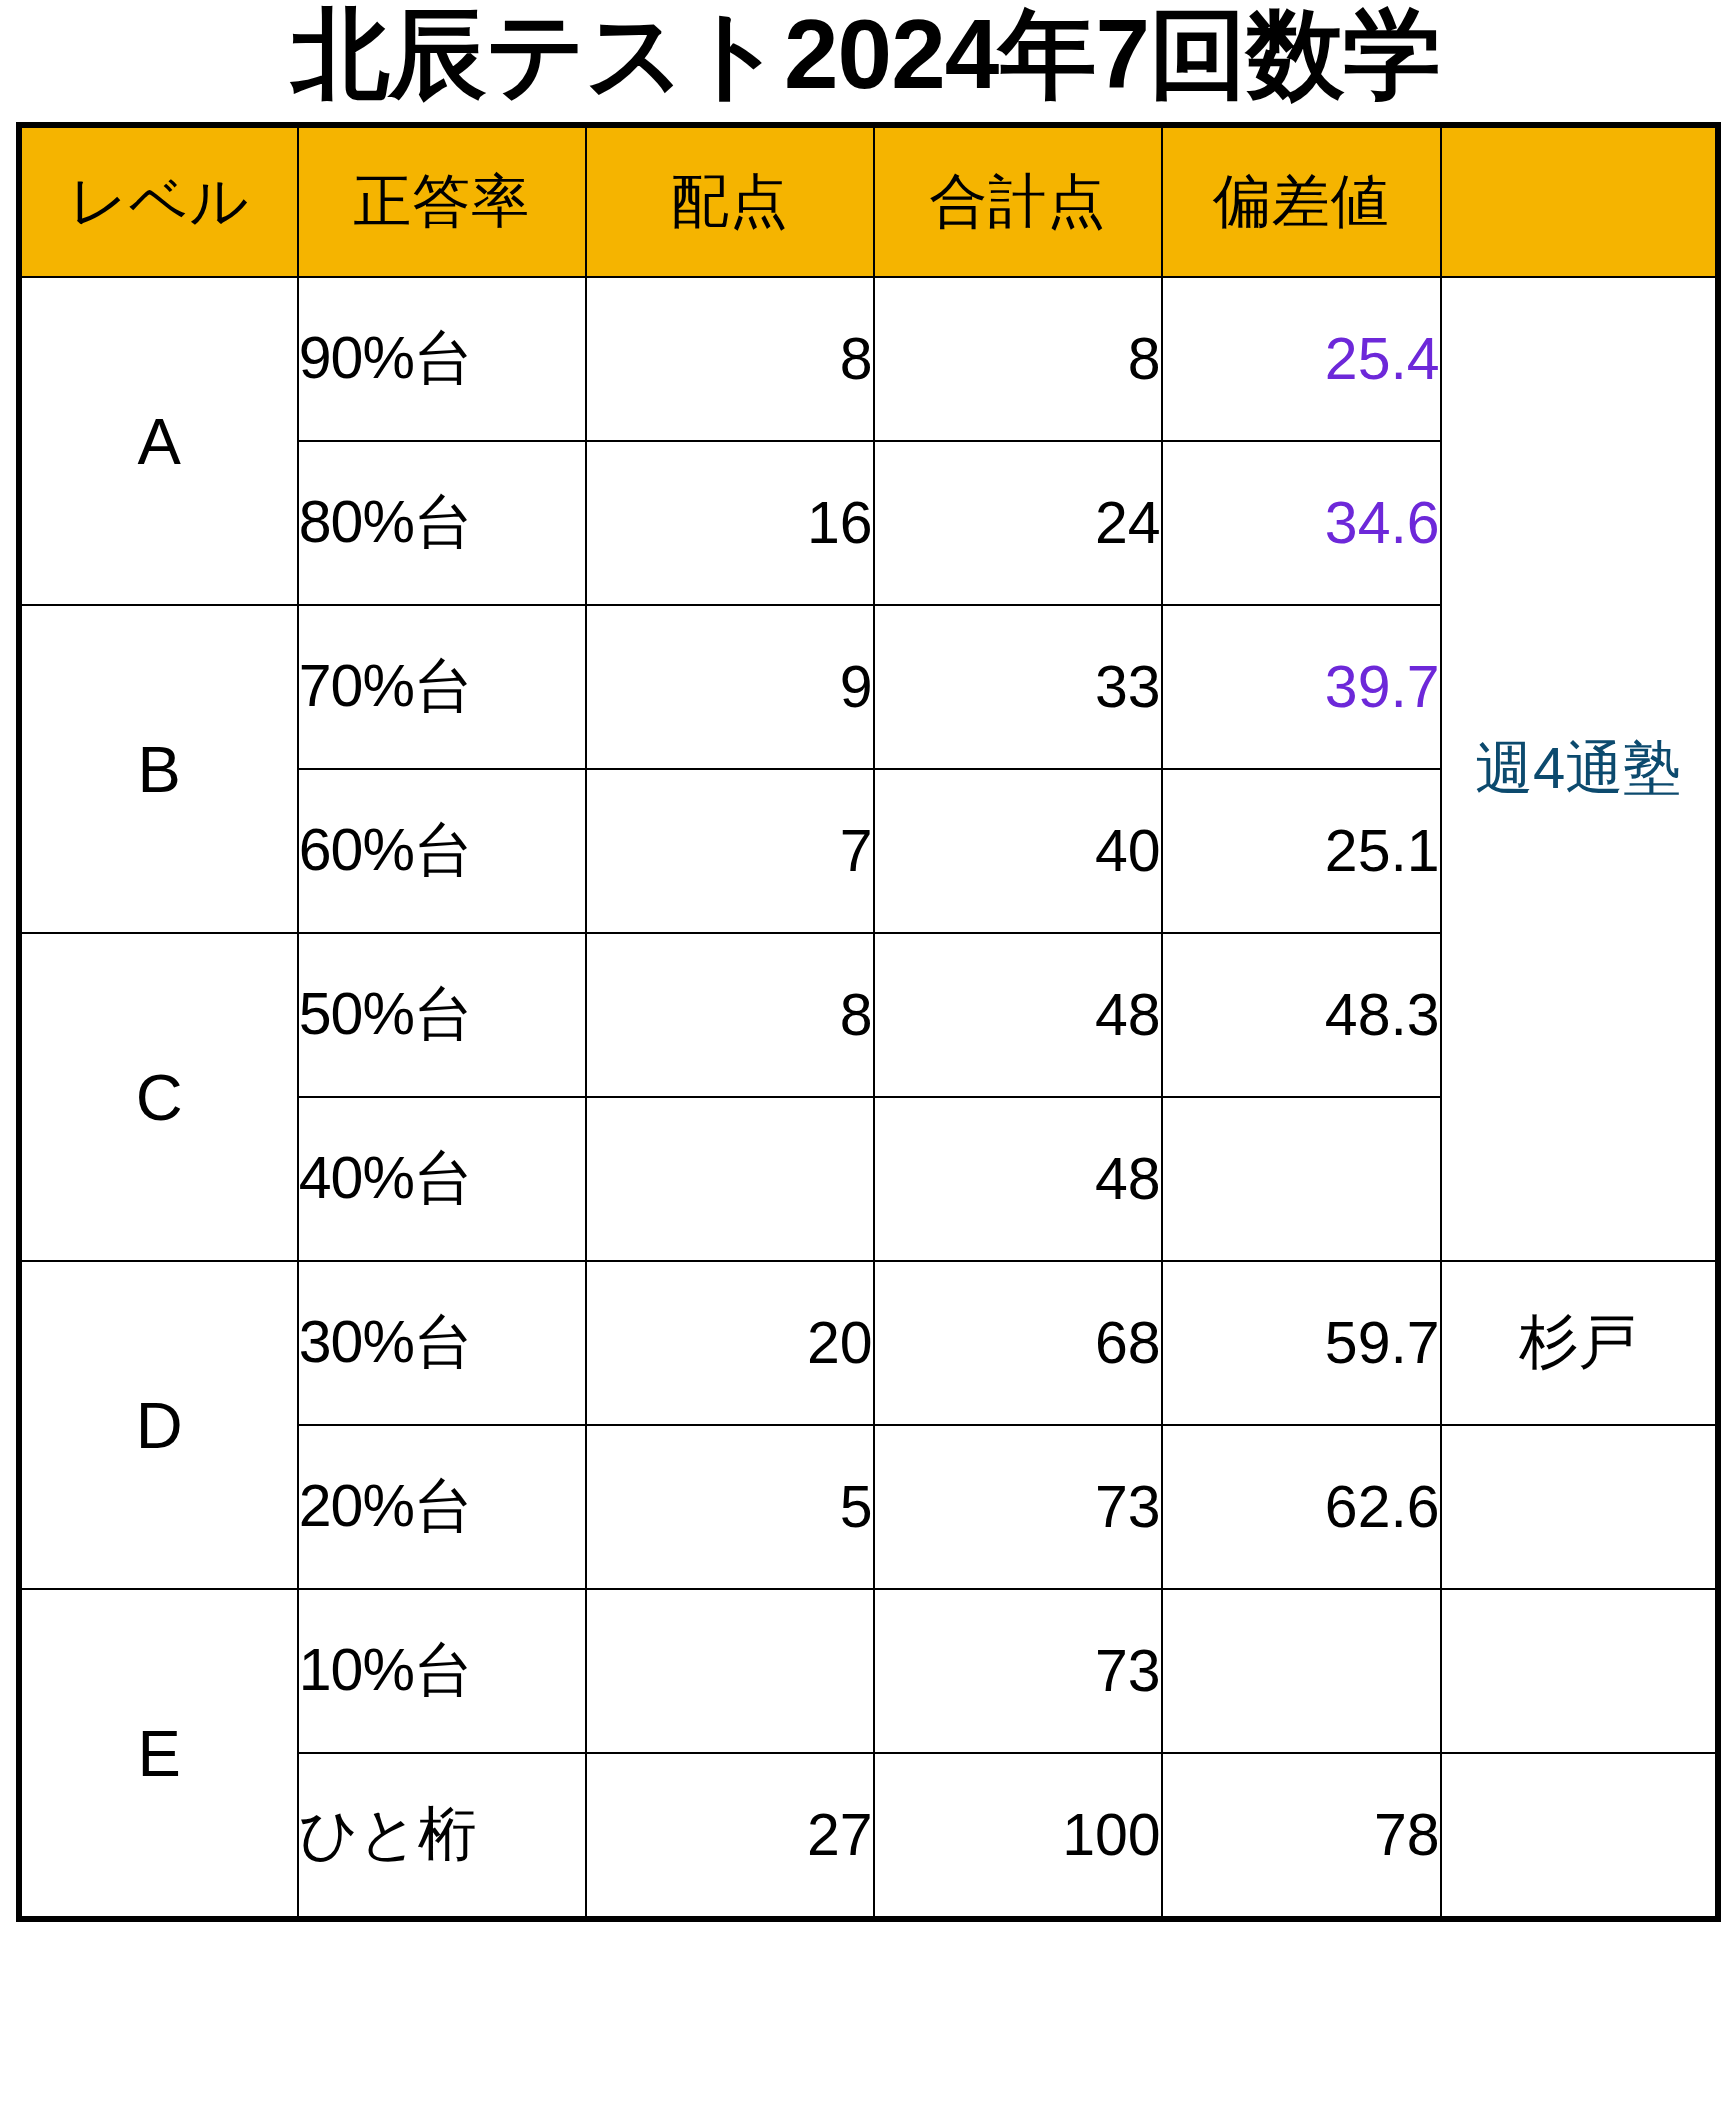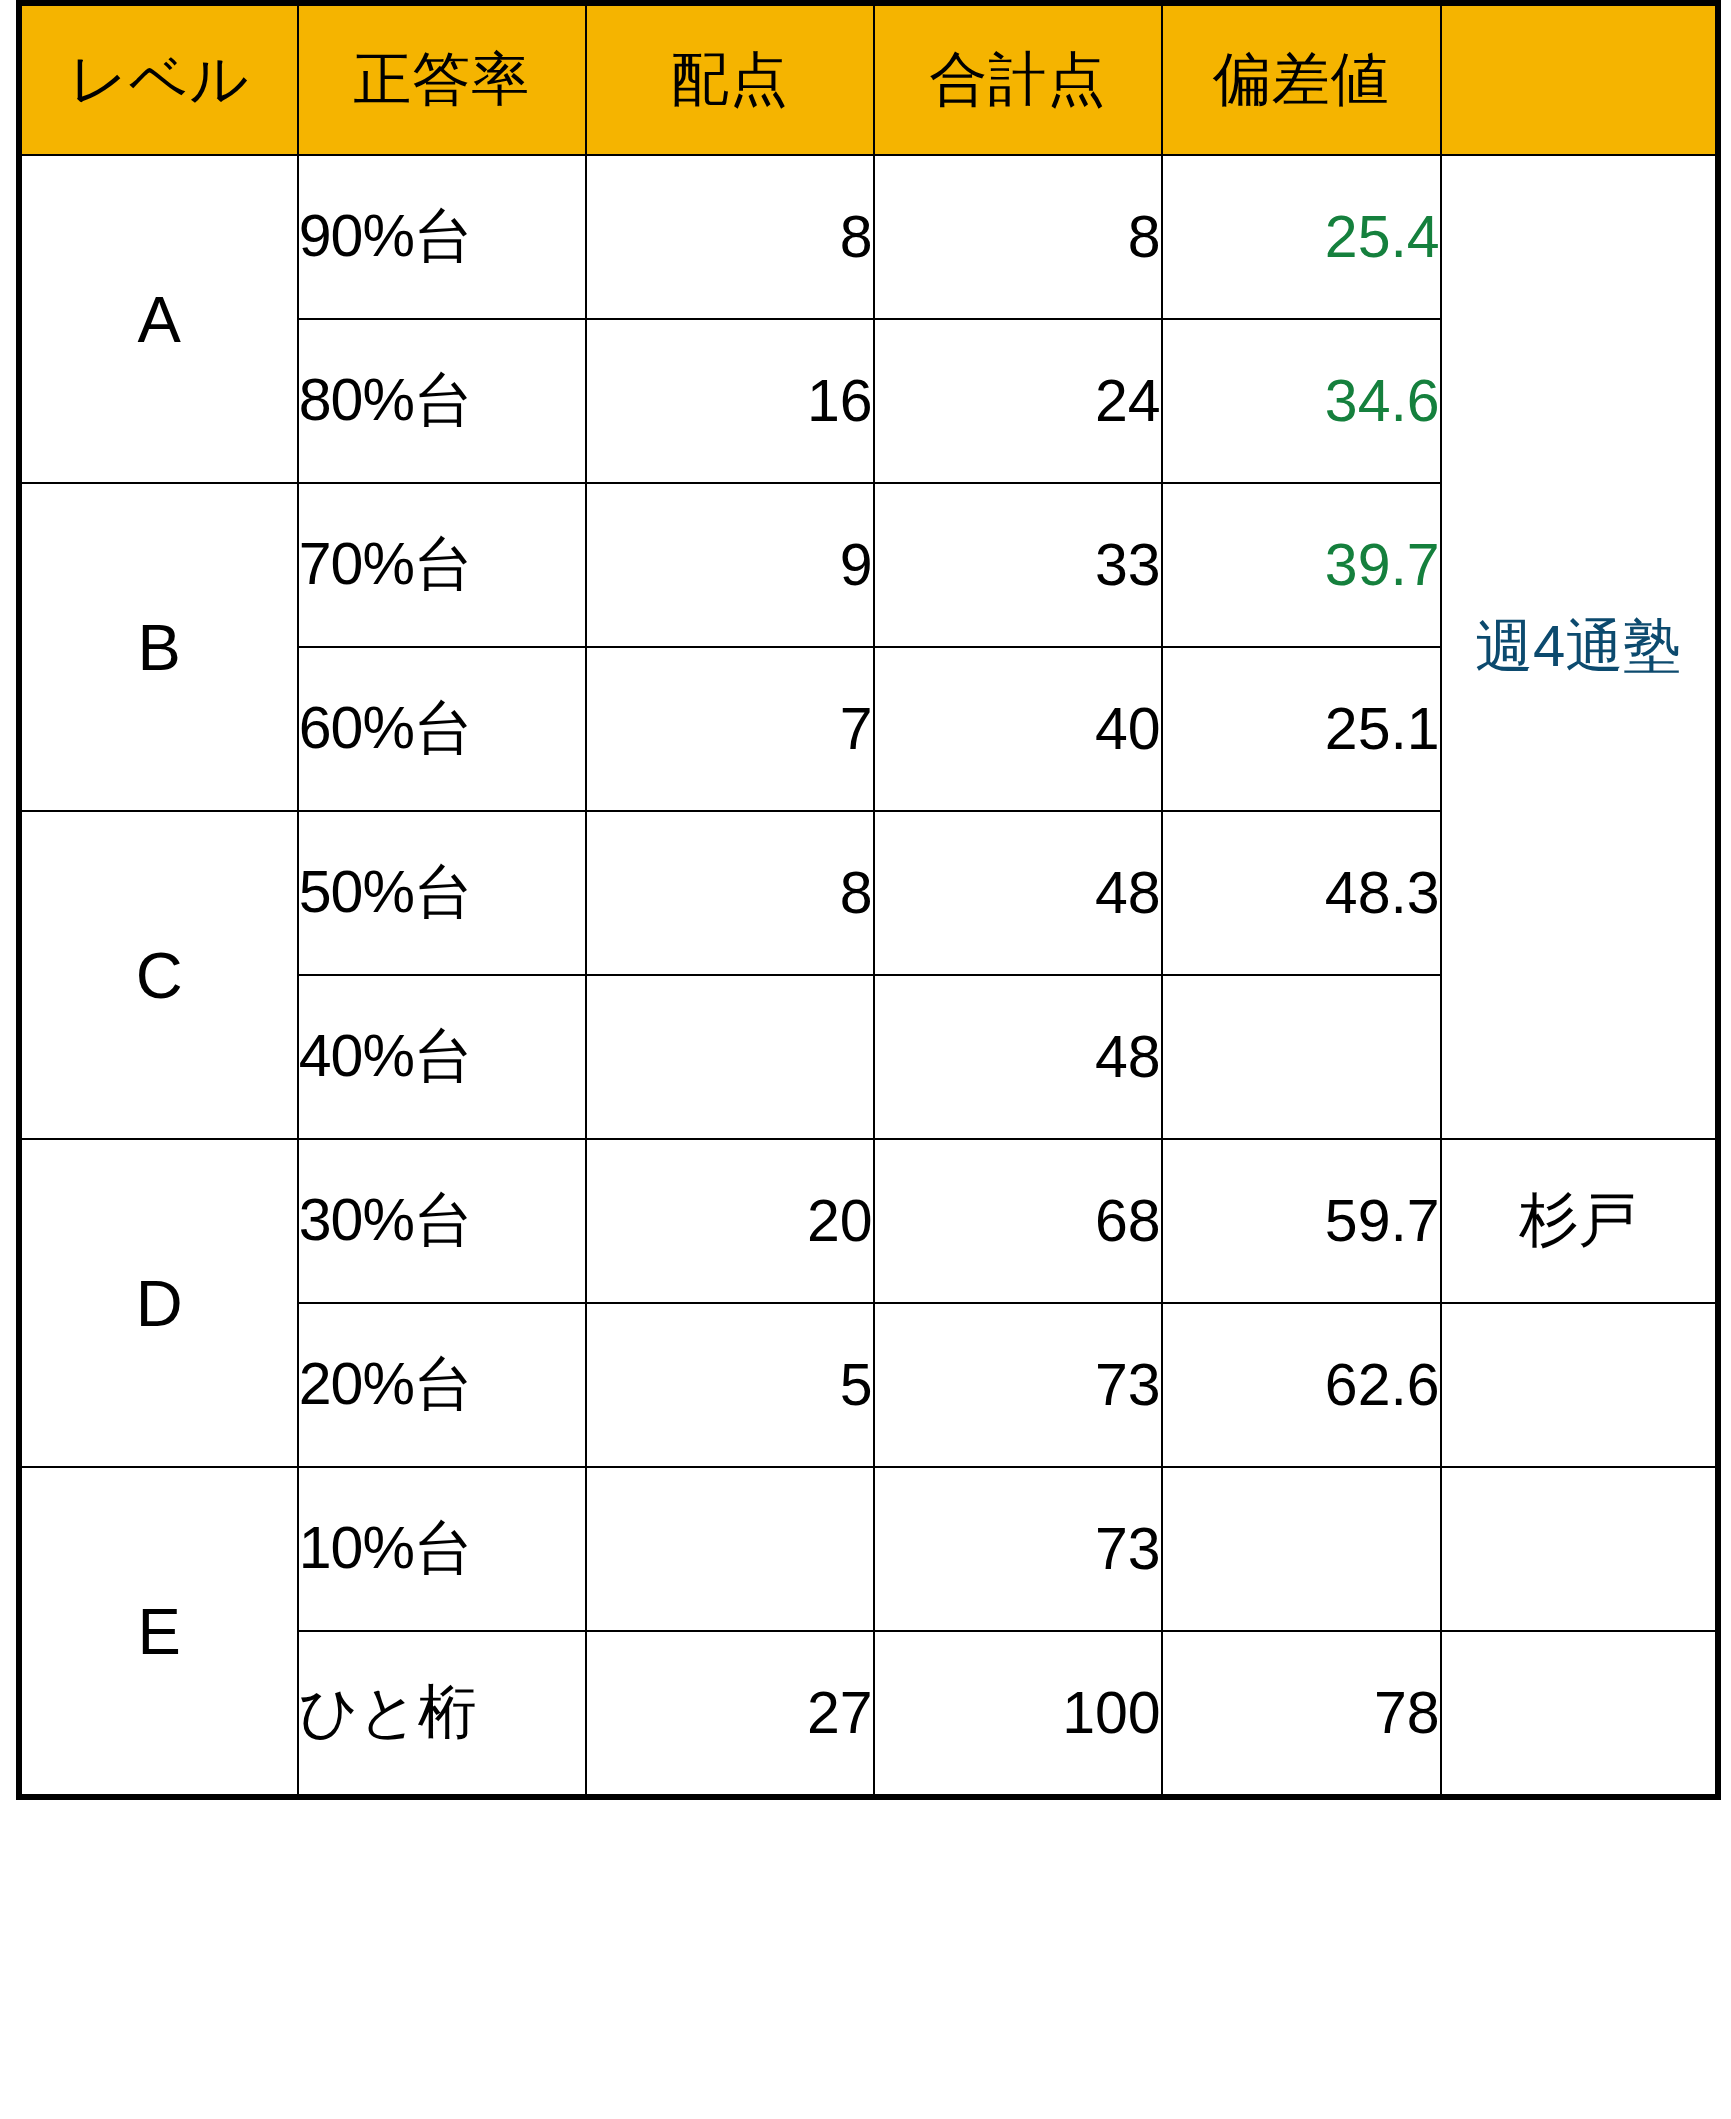--- a/index.html
+++ b/index.html
@@ -81,41 +81,42 @@
   }
   td.num-cell {
     text-align: right;
     padding-right: 19px;
   }
   td.note-cell {
     text-align: center;
     font-size: 59px;
   }
   td.red {
-    color: #15803d;
+    color: #6d28d9;
     font-weight: 700;
   }
   td.note-red {
     color: #0c4a6e;
     font-weight: 700;
     font-size: 58px;
   }
   .group-top {
     border-top: 5.2px solid #000000;
   }
   .group-bottom {
     border-bottom: 5.2px solid #000000;
     margin-top: 28px;
   }
 </style>
 </head>
 <body>
 
 <div class="page">
 
+  <div class="title">北辰テスト2024年7回数学</div>
 
   <table class="grade-table">
     <colgroup>
       <col class="c-level">
       <col class="c-rate">
       <col class="c-points">
       <col class="c-total">
       <col class="c-dev">
       <col class="c-note">
     </colgroup>

